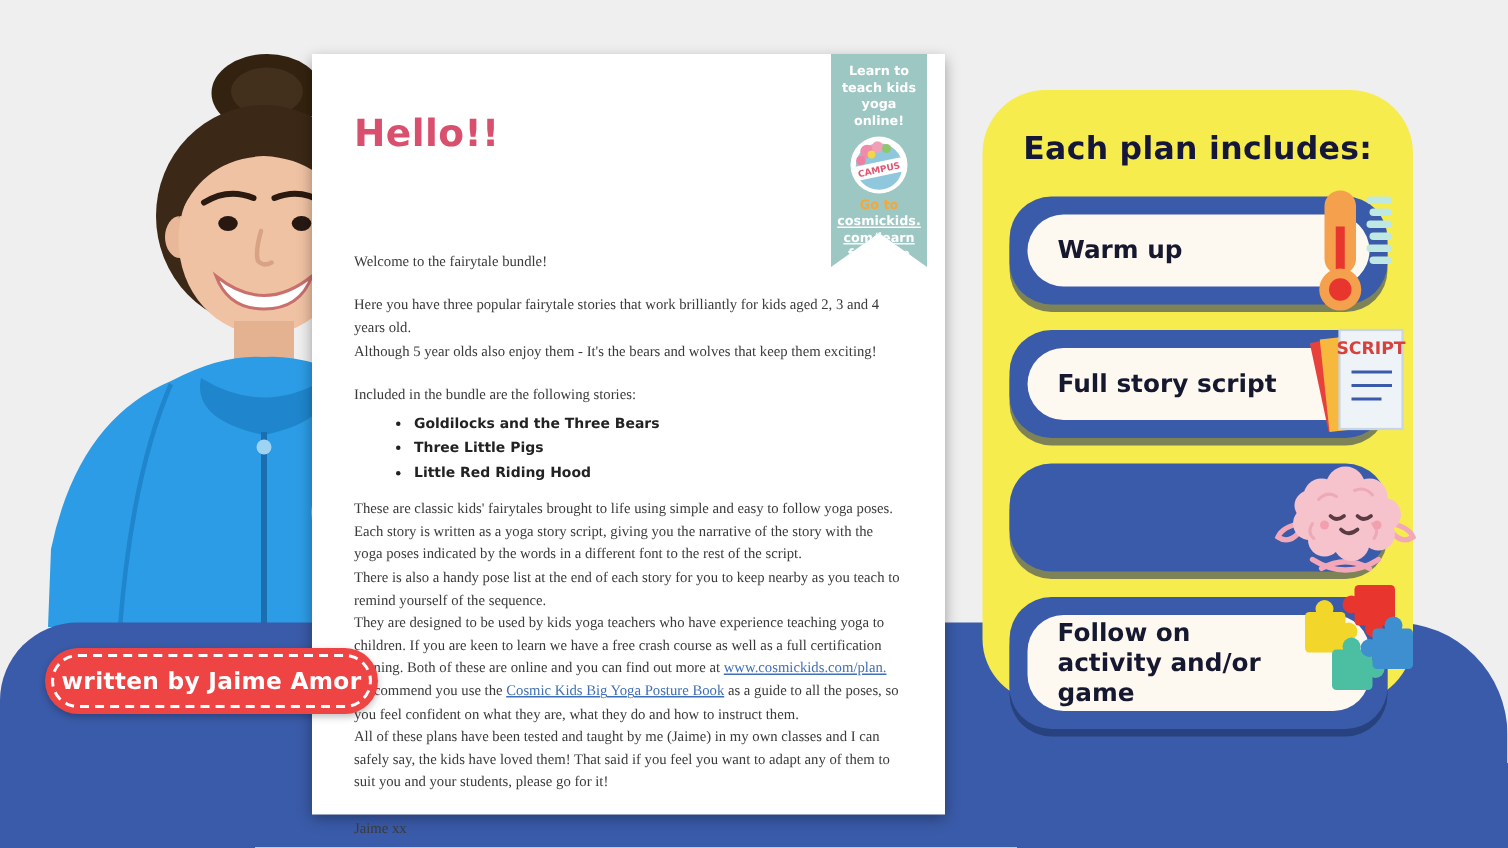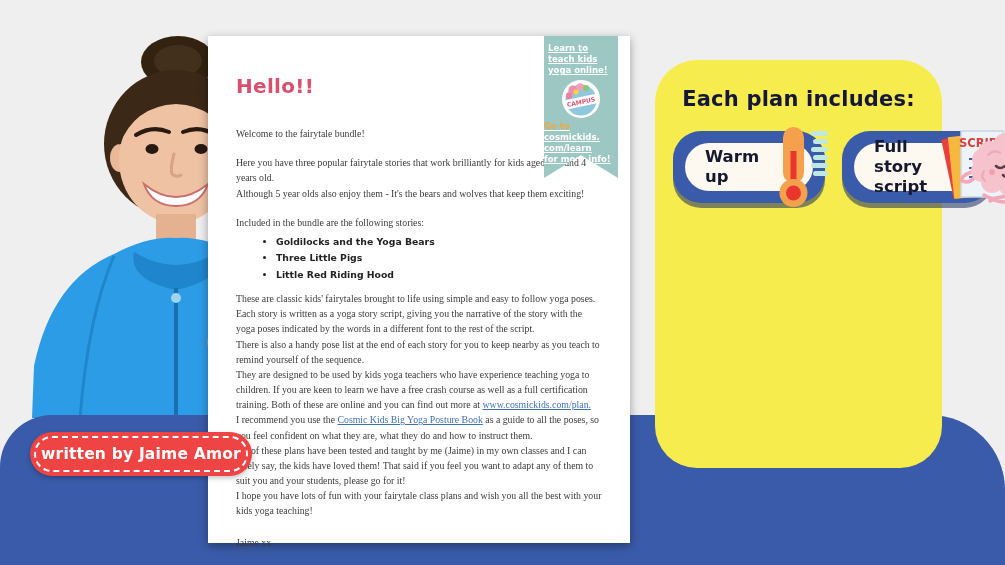--- a/index.html
+++ b/index.html
@@ -26,56 +26,55 @@
   }
   .written-badge span { color:#fff; font-weight:bold; font-size:15.5px; letter-spacing:.2px; }
 
   
   .letter {
     position:absolute; left:208px; top:36px; width:422px; height:507px; z-index:3;
     background:#ffffff; box-shadow:0 3px 9px rgba(0,0,0,.35);
   }
   .letter-inner { padding:38px 28px 0 28px; }
   .letter-heading {
-    font-size:20px; font-weight:800; color:#d9506f; letter-spacing:.3px; margin-bottom:28px;
+    font-size:25px; font-weight:800; color:#d9506f; letter-spacing:.3px; margin-bottom:64px;
   }
   .letter-body { font-family:"Liberation Serif", serif; font-size:9.8px; line-height:1.55; color:#3a3a3a; }
   .letter-body p { margin:0; }
   .letter-body p.gap { margin-bottom:14px; }
   .letter-body ul.bullets {
     margin:5px 0 9px 0; padding-left:40px; list-style:disc;
     font-family:"DejaVu Sans", sans-serif; font-weight:bold; font-size:9.3px; color:#222;
   }
   .letter-body ul.bullets li { margin-bottom:2px; }
   .letter-link { color:#3f6fb5; text-decoration:underline; cursor:pointer; }
   .letter-body p.sig { margin-top:16px; }
 
   
   .ribbon {
-    position:absolute; top:0; right:12px; width:74px; height:142px; z-index:4;
+    position:absolute; top:0; right:12px; width:64px; height:142px; z-index:4;
     background:#9dc7c3; clip-path:polygon(0 0,100% 0,100% 100%,50% 84%,0 100%);
-    text-align:left; color:#fff; font-weight:bold; font-size:8.5px; line-height:1.3;
+    text-align:center; color:#fff; font-weight:bold; font-size:8.5px; line-height:1.3;
     padding-top:7px;
-    text-decoration:underline;
   }
   .ribbon .r-top { display:block; padding:0 4px; }
   .ribbon .r-badge { display:block; width:40px; height:40px; margin:3px auto 2px auto; }
   .ribbon .r-goto { display:block; color:#f2a83c; }
   .ribbon .r-link { display:block; text-decoration:underline; cursor:pointer; }
   .ribbon .r-more { display:block; }
 
   
   .panel {
     position:absolute; left:655px; top:60px; width:287px; height:408px; z-index:4;
     background:#f7ec4e; border-radius:42px;
   }
   .panel-title {
     text-align:center; margin-top:27px; font-size:21px; font-weight:800; color:#14173a; letter-spacing:.2px;
   }
-  .cards { position:absolute; left:18px; top:71px; width:252px; display:flex; flex-direction:row; gap:17px; }
+  .cards { position:absolute; left:18px; top:71px; width:252px; display:flex; flex-direction:column; gap:17px; }
   .plan-card {
     position:relative; height:72px; background:#3a5ba9; border-radius:28px; padding:12px;
     box-shadow:0 5px 0 rgba(26,46,92,.55);
   }
   .plan-card:last-child { height:88px; }
   .plan-pill {
     height:100%; background:#fdf8f0; border-radius:24px; display:flex; align-items:center;
     padding-left:20px; padding-right:54px;
   }
   .plan-label { font-size:16.5px; font-weight:800; color:#15182f; line-height:1.2; }
@@ -136,31 +135,30 @@
 
 <div class="letter">
   <div class="letter-inner">
     <div class="letter-heading">Hello!!</div>
     <div class="letter-body">
         <p class="gap">Welcome to the fairytale bundle!</p>
         <p>Here you have three popular fairytale stories that work brilliantly for kids aged 2, 3 and 4 years old.</p>
         <p class="gap">Although 5 year olds also enjoy them - It's the bears and wolves that keep them exciting!</p>
         <p>Included in the bundle are the following stories:</p>
         <ul class="bullets">
-          <li>Goldilocks and the Yoga Bears</li>
+          <li>Goldilocks and the Three Bears</li>
           <li>Three Little Pigs</li>
           <li>Little Red Riding Hood</li>
         </ul>
         <p>These are classic kids' fairytales brought to life using simple and easy to follow yoga poses.</p>
         <p>Each story is written as a yoga story script, giving you the narrative of the story with the yoga poses indicated by the words in a different font to the rest of the script.</p>
         <p>There is also a handy pose list at the end of each story for you to keep nearby as you teach to remind yourself of the sequence.</p>
         <p>They are designed to be used by kids yoga teachers who have experience teaching yoga to children. If you are keen to learn we have a free crash course as well as a full certification training. Both of these are online and you can find out more at <a class="letter-link">www.cosmickids.com/plan.</a></p>
         <p>I recommend you use the <a class="letter-link">Cosmic Kids Big Yoga Posture Book</a> as a guide to all the poses, so you feel confident on what they are, what they do and how to instruct them.</p>
         <p>All of these plans have been tested and taught by me (Jaime) in my own classes and I can safely say, the kids have loved them! That said if you feel you want to adapt any of them to suit you and your students, please go for it!</p>
-        <p>I hope you have lots of fun with your fairytale class plans and wish you all the best with your kids yoga teaching!</p>
         <p class="sig">Jaime xx</p>
       </div>
   </div>
 
   <div class="ribbon">
     <span class="r-top">Learn to teach kids yoga online!</span>
     <span class="r-badge">
       <svg viewBox="0 0 40 40">
         <circle cx="20" cy="20" r="19" fill="#ffffff"></circle>
         <circle cx="20" cy="21" r="15.5" fill="#8fc8dc"></circle>

